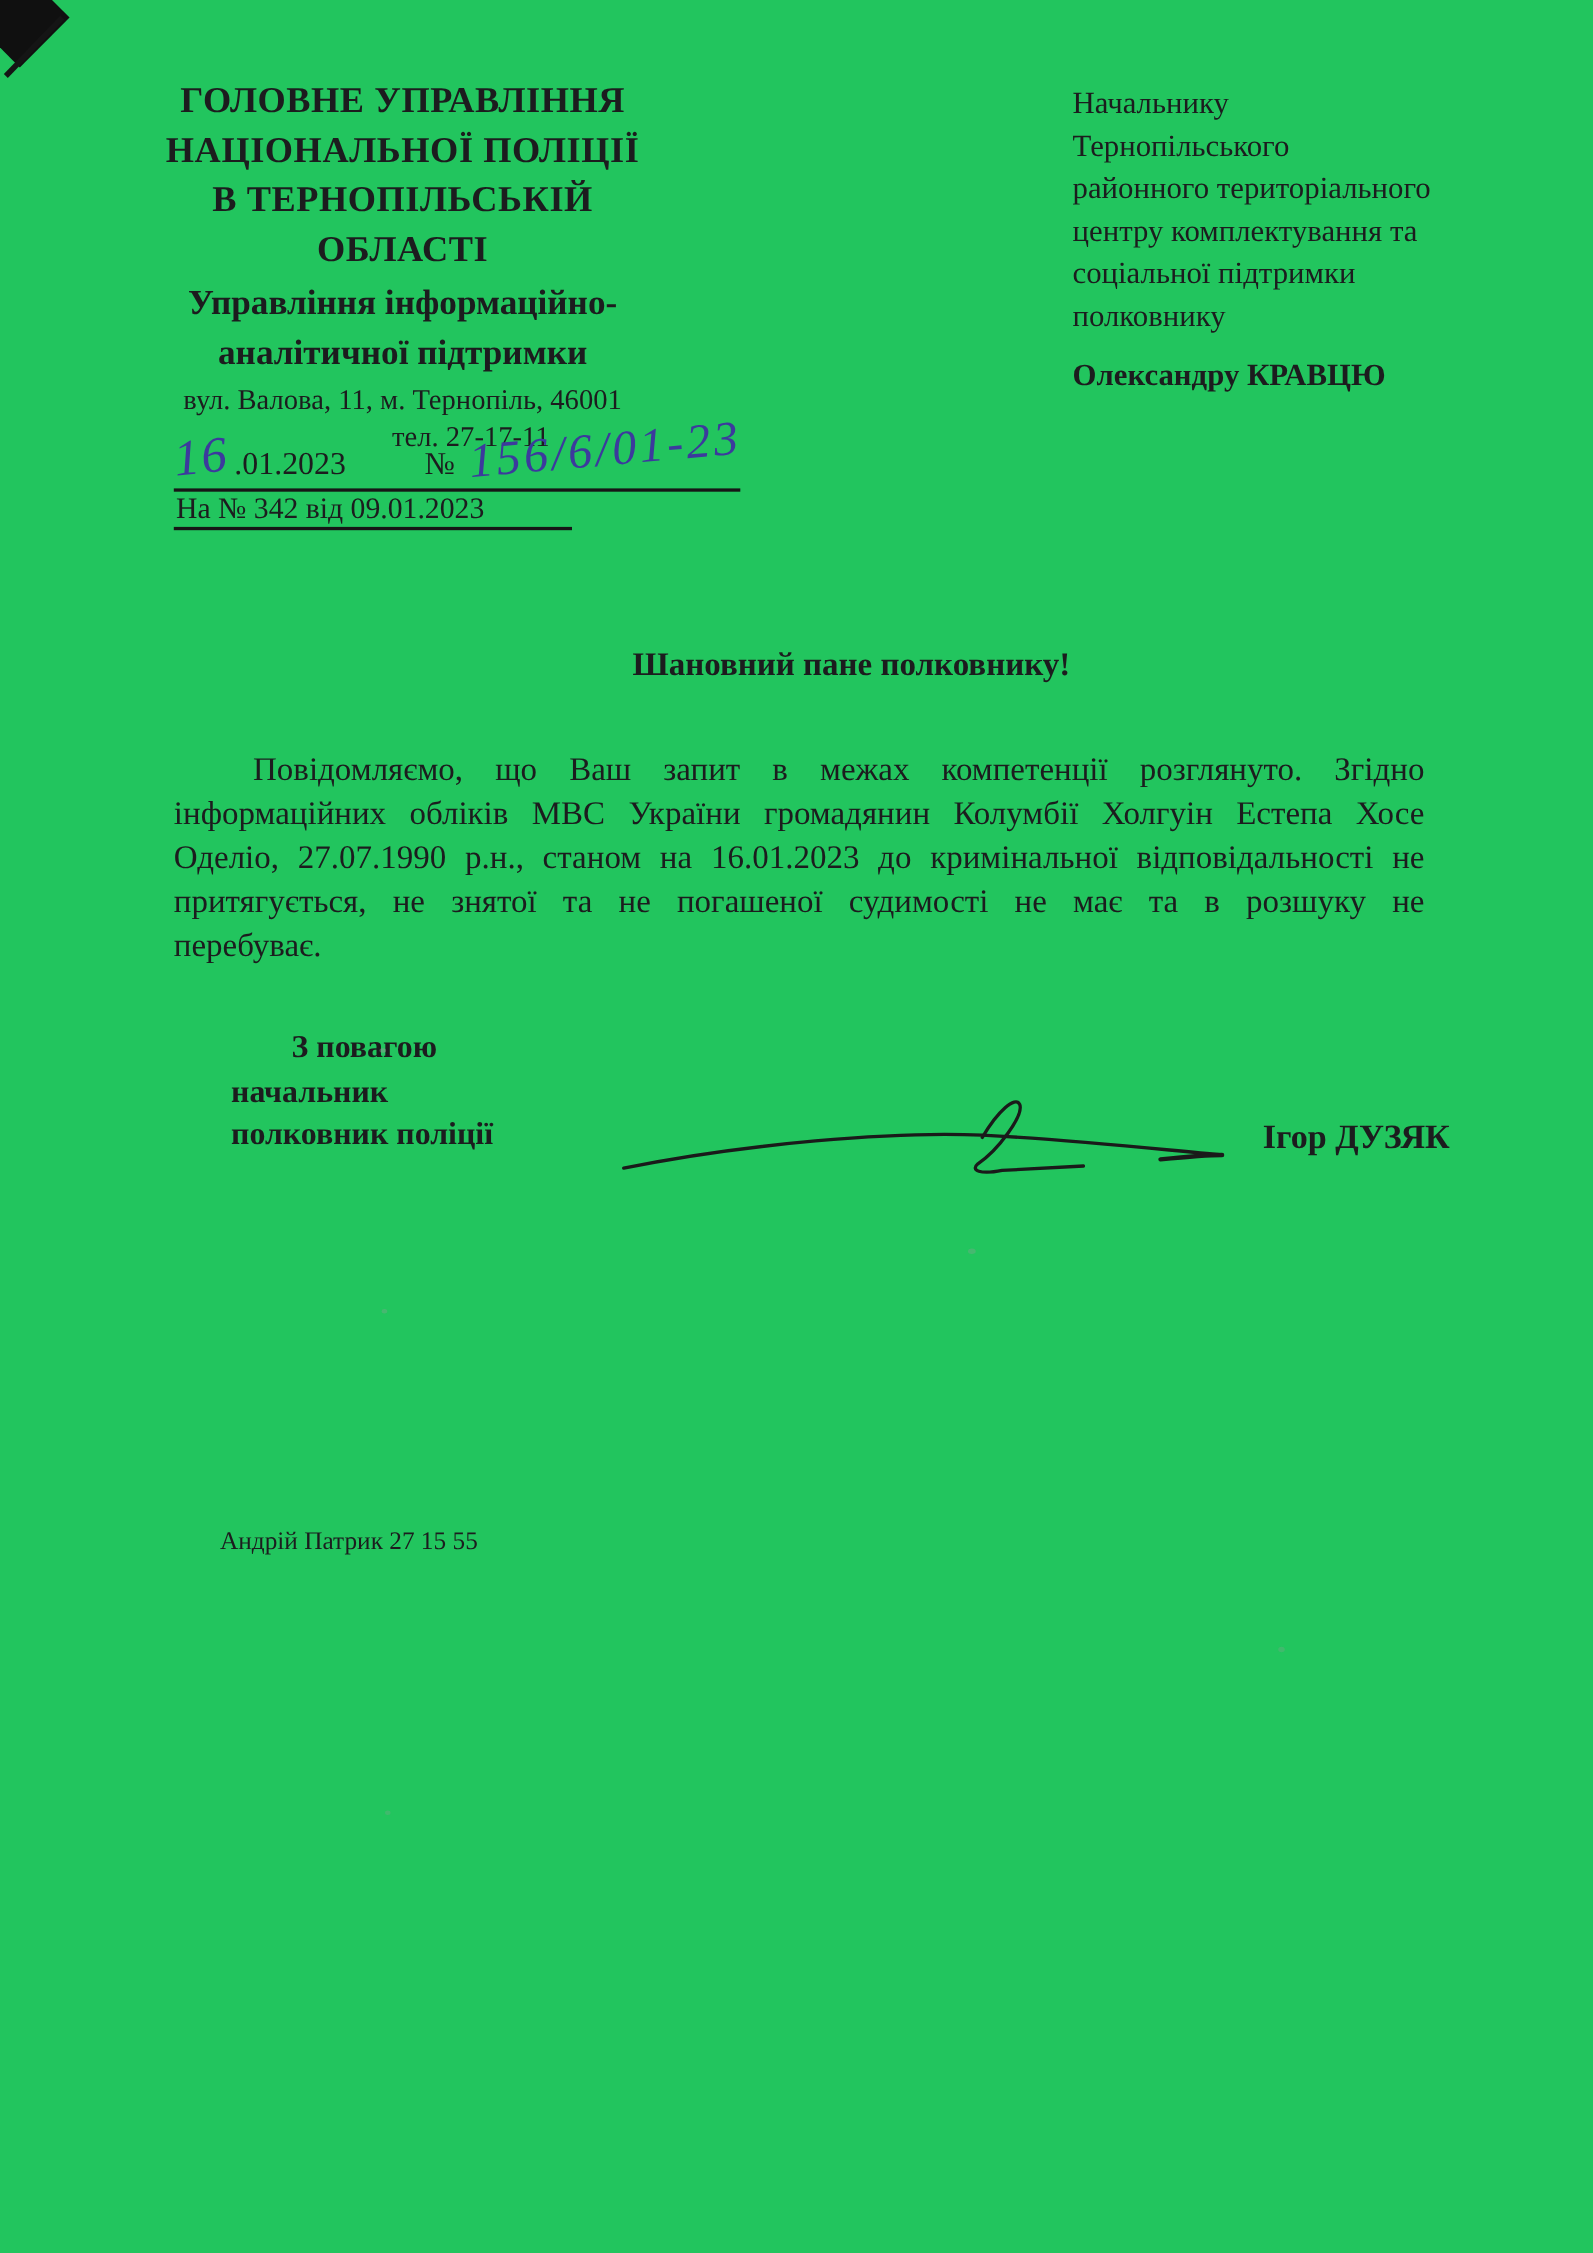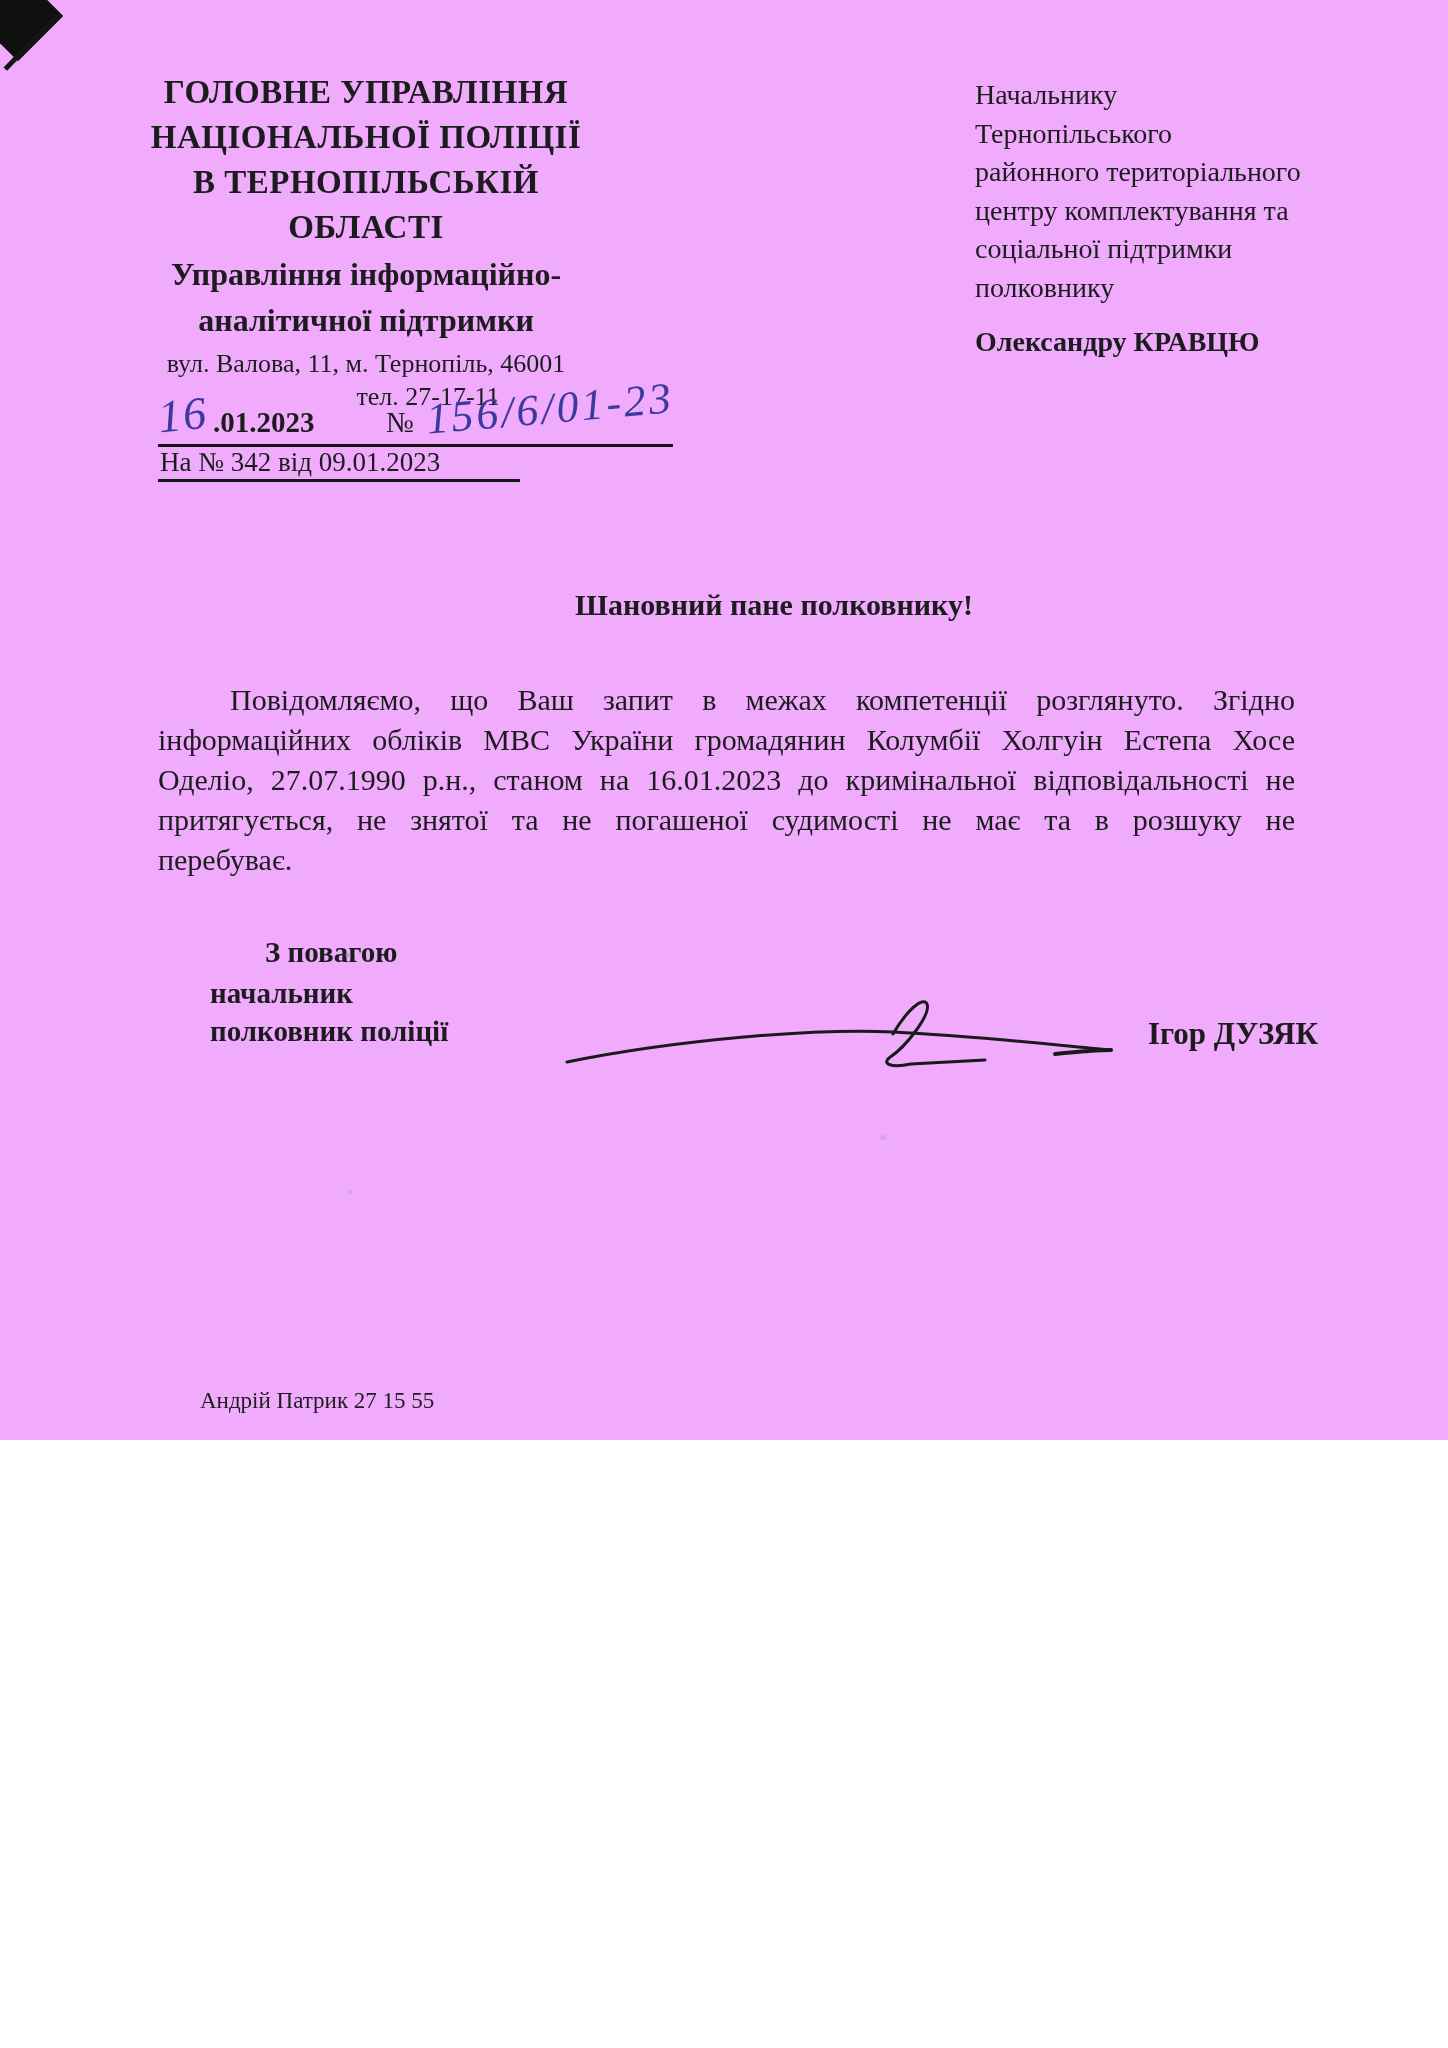--- a/index.html
+++ b/index.html
@@ -1,19 +1,19 @@
 <!DOCTYPE html>
 <html lang="uk"><head>
 <meta charset="utf-8">
 <style>
   html,body{margin:0;padding:0;background:#ffffff;}
   .page{
     position:relative;
-    width:1448px;height:1440px;
-    background:#f0abfc;
+    width:1448px;height:2048px;
+    background:#22c55e;
     font-family:"Liberation Serif","DejaVu Serif",serif;
     color:#1c1c1e;
     overflow:hidden;
   }
   
   .corner-mark{
     position:absolute;left:-14px;top:-16px;width:64px;height:64px;
     background:#101010;
     transform:rotate(45deg);
   }
@@ -39,21 +39,21 @@
   }
   .addressee .name{font-weight:bold;margin-top:16px;}
 
   
   .ref-row{position:absolute;left:158px;top:398px;width:560px;height:50px;}
   .hand{color:#3c3a9d;font-style:italic;}
   .hand-day{
     position:absolute;left:0px;top:-6px;font-size:46px;line-height:46px;
     transform:rotate(-6deg);letter-spacing:2px;
   }
-  .printed-date{position:absolute;left:55px;top:8px;font-size:29px;font-weight:bold;}
+  .printed-date{position:absolute;left:55px;top:8px;font-size:29px;}
   .num-sign{position:absolute;left:228px;top:8px;font-size:29px;}
   .hand-number{
     position:absolute;left:268px;top:-12px;font-size:44px;line-height:46px;
     transform:rotate(-5deg);letter-spacing:3px;white-space:nowrap;
   }
   .underline-a{position:absolute;left:158px;top:444px;width:515px;height:3px;background:#161616;}
   .reply-ref{position:absolute;left:160px;top:447px;font-size:27px;line-height:30px;white-space:nowrap;}
   .underline-b{position:absolute;left:158px;top:479px;width:362px;height:3px;background:#161616;}
 
   

